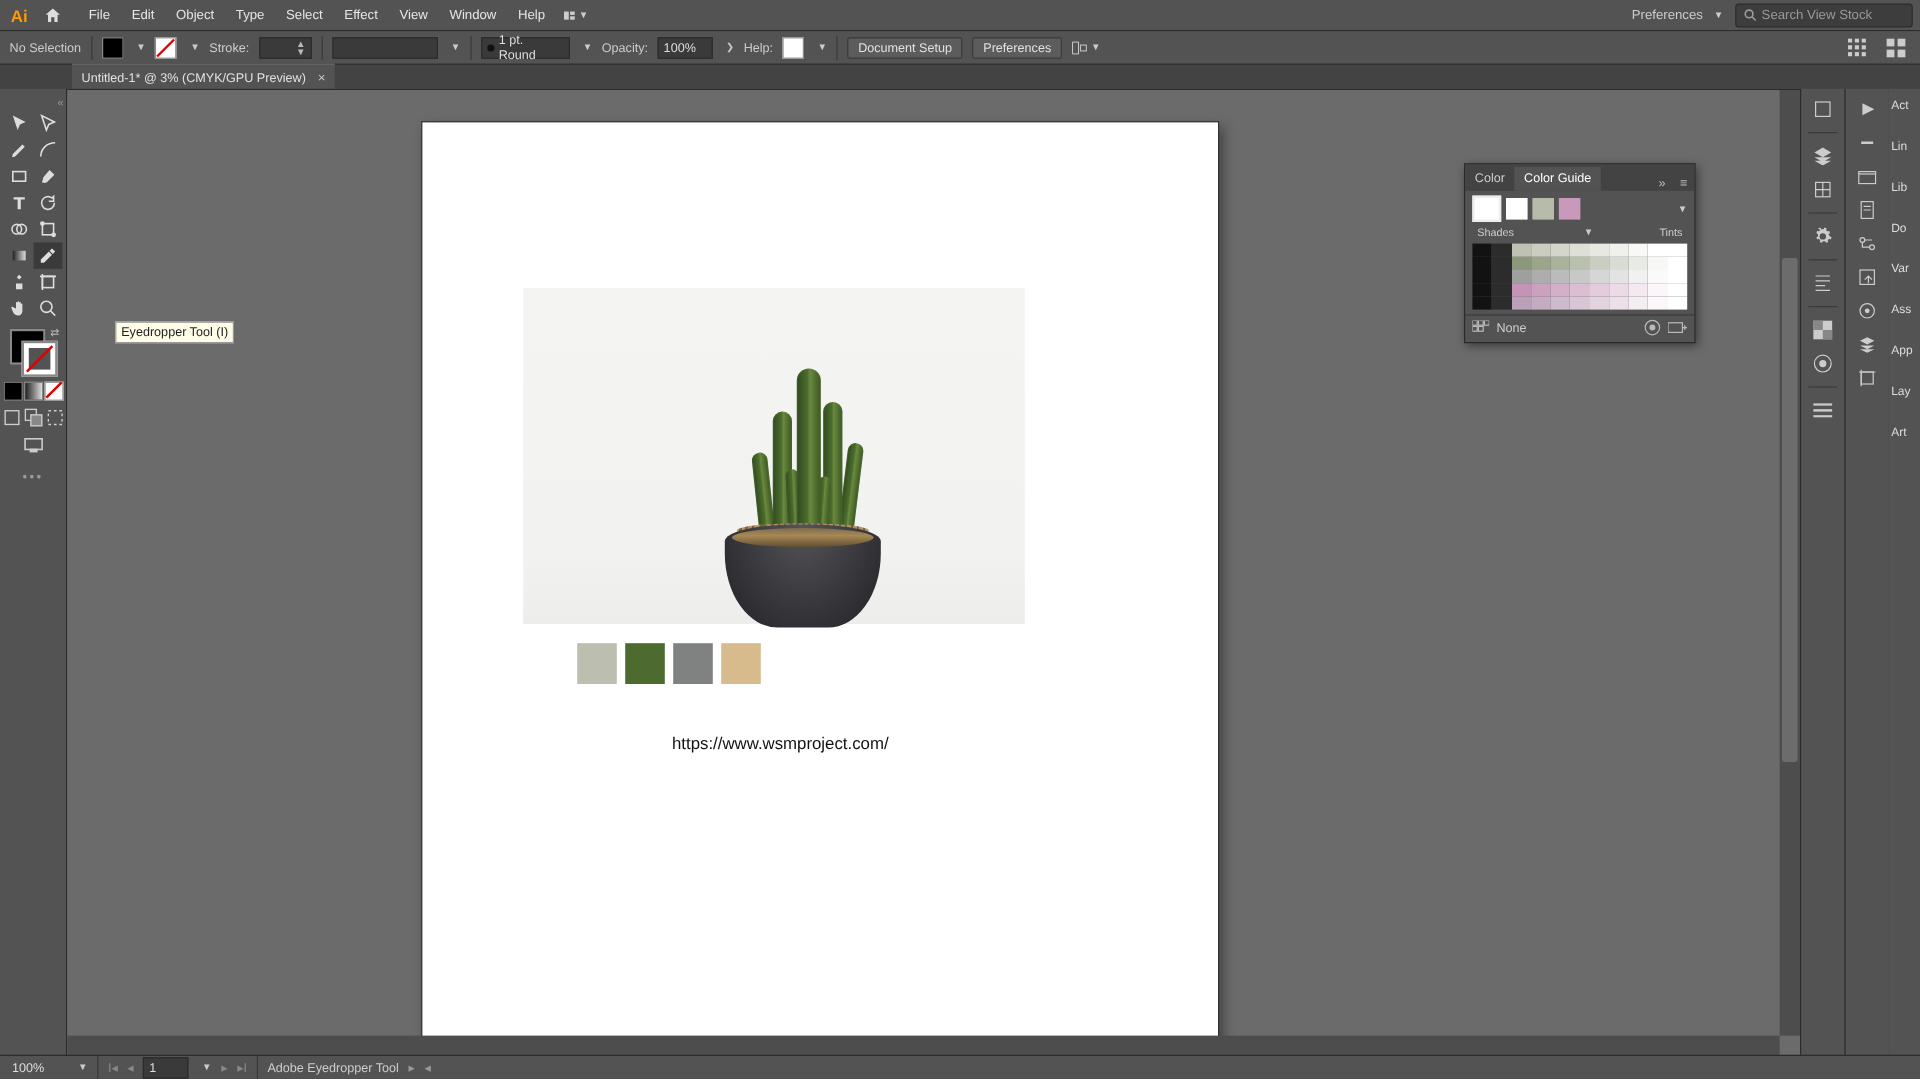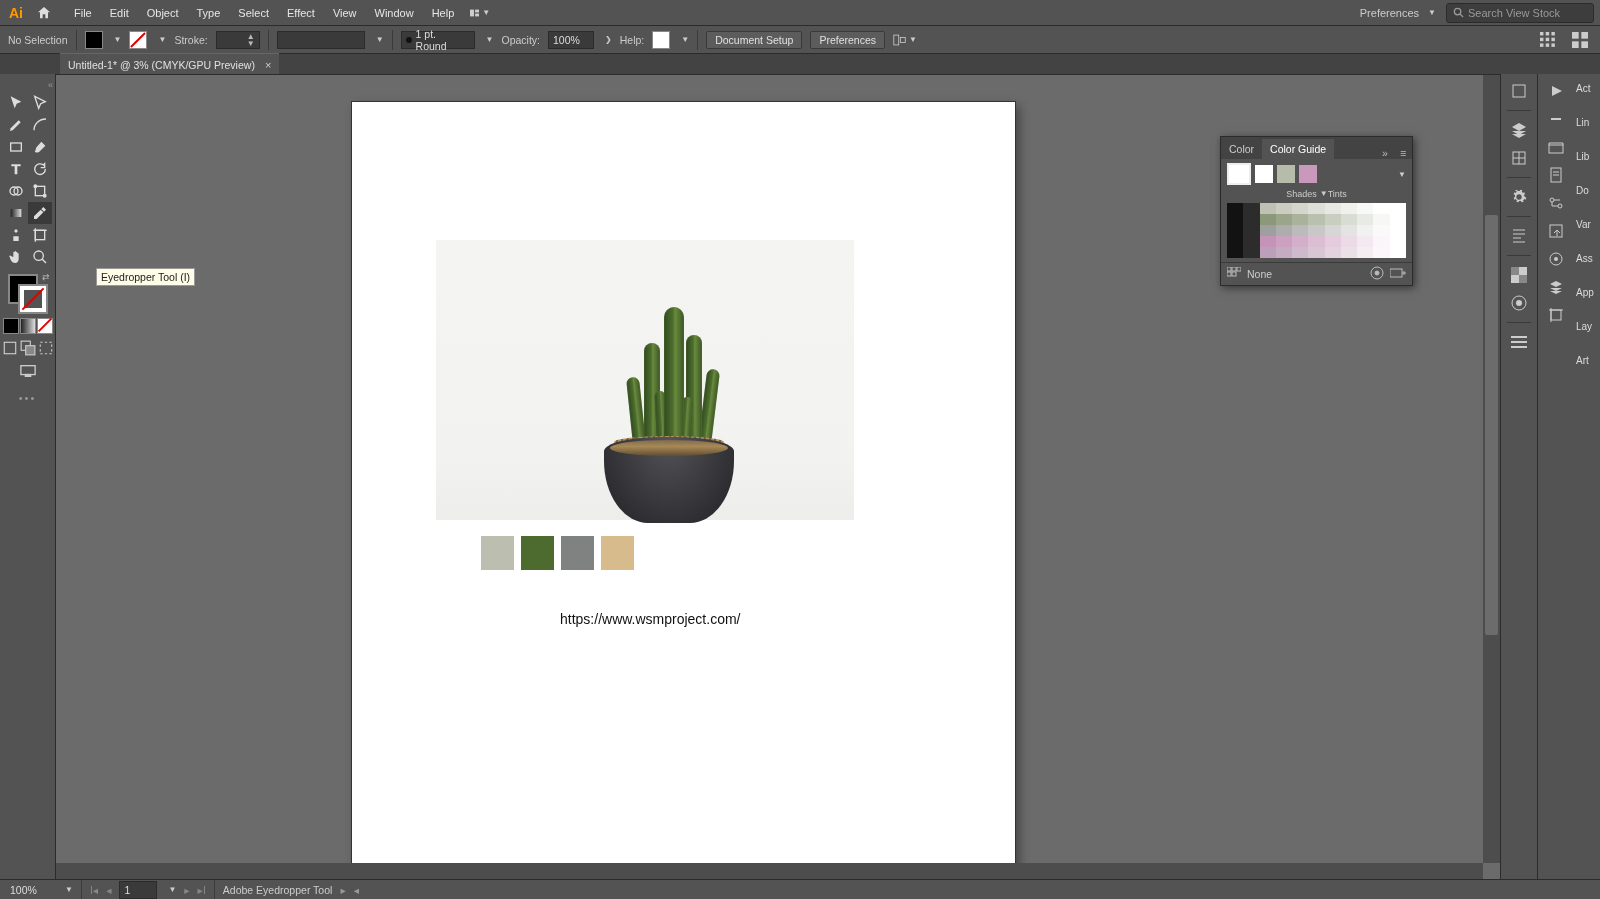--- a/index.html
+++ b/index.html
@@ -77,21 +77,21 @@
 
 .cg-panel{position:absolute;right:187px;top:62px;width:191px;background:#535353;border:1px solid #2b2b2b;box-shadow:2px 2px 8px rgba(0,0,0,.5);font-size:10.5px}
 .cg-tabs{display:flex;height:22px;background:#434343;align-items:flex-end}
 .cg-tab{padding:4px 8px;cursor:pointer;color:#ccc}
 .cg-tab.act{background:#535353;color:#fff}
 .cg-tabs .sp{flex:1}
 .cg-tabs .ic{width:18px;display:flex;align-items:center;justify-content:center;cursor:pointer;color:#bbb}
 .cg-row1{display:flex;align-items:center;padding:4px 6px;gap:4px}
 .cg-base{width:20px;height:18px;border:2px solid #eee;background:#fff}
 .cg-chip{width:18px;height:18px}
-.cg-label-row{display:flex;justify-content:center;padding:0 10px;font-size:9px;color:#ccc}
+.cg-label-row{display:flex;justify-content:space-between;padding:0 10px;font-size:9px;color:#ccc}
 .cg-grid{padding:4px 6px}
 .cg-gr{display:flex}
 .cg-gr div{flex:1;height:11px}
 .cg-foot{display:flex;align-items:center;height:22px;padding:0 6px;gap:6px;border-top:1px solid #3a3a3a}
 .cg-foot .sp{flex:1}
 
 .statusbar{position:absolute;left:0;right:0;bottom:0;height:19px;background:#535353;border-top:1px solid #2b2b2b;display:flex;align-items:center;padding:0 6px;gap:8px;font-size:10.5px;z-index:40}
 
 .dd-arr{font-size:8px;color:#ccc;margin-left:3px}
 </style>

